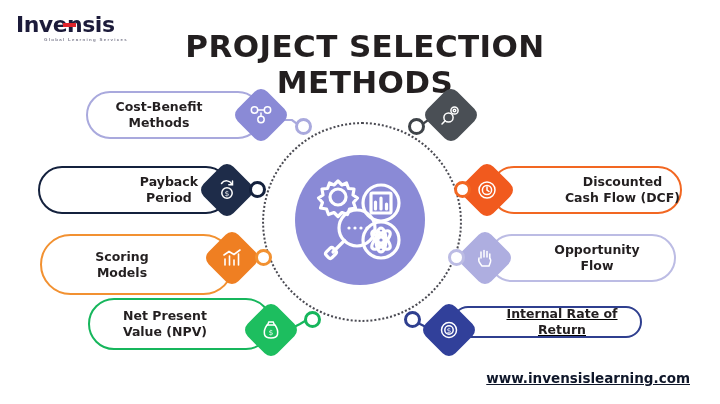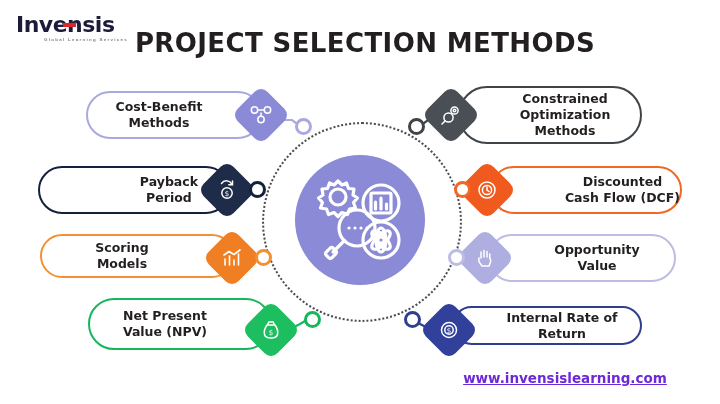--- a/index.html
+++ b/index.html
@@ -27,21 +27,21 @@
     position:absolute;left:28px;top:23px;
     font-size:4.4px;letter-spacing:1.3px;color:#7a7a8c;
     font-weight:bold;white-space:nowrap;
   }
 
   
   #title{
     position:absolute;left:130px;top:28px;width:470px;
     text-align:center;
     font-family:"DejaVu Sans", sans-serif;
-    font-size:26px;font-weight:bold;letter-spacing:0.4px;
+    font-size:31px;font-weight:bold;letter-spacing:0.4px;
     color:#231f20;
   }
 
   
   #hub{
     position:absolute;left:295px;top:155px;width:130px;height:130px;
     border-radius:50%;background:#8a8ad6;
   }
   #hub svg{position:absolute;left:18px;top:18px;}
   #ring{
@@ -87,23 +87,23 @@
     display:flex;align-items:center;justify-content:center;
   }
   .badge .glyph{
     transform:rotate(-45deg);
     display:flex;align-items:center;justify-content:center;
     width:100%;height:100%;
   }
 
   
   #url{
-    position:absolute;left:440px;top:370px;width:250px;text-align:center;
+    position:absolute;left:440px;top:370px;width:250px;text-align:right;
     font-family:"DejaVu Sans", sans-serif;
-    font-size:13.5px;font-weight:bold;color:#6d28d9;
+    font-size:13.5px;font-weight:bold;color:#0f172a;
     text-decoration:underline;
   }
 </style>
 </head>
 <body>
 
 <div id="stage">
 
   <div id="logo">
     <div class="wordmark">Invensis</div>
@@ -205,21 +205,21 @@
     <span class="glyph">
       <svg width="24" height="24" viewBox="0 0 24 24" fill="none" stroke="#ffffff" stroke-width="1.5" stroke-linecap="round">
         <path d="M17 6.5 A6 6 0 0 0 6.5 5.5"></path>
           <polyline points="17.5,3 17.5,6.8 13.8,6.8"></polyline>
         <circle cx="12" cy="15" r="5.2"></circle>
         <text x="12" y="18" font-size="7" fill="#ffffff" stroke="none" text-anchor="middle" font-family="DejaVu Sans, sans-serif">$</text>
       </svg>
     </span>
   </div>
 
-  <div class="card left" style="left:40px;top:234px;width:194px;height:44px;border-color:#f29131;align-items:center;">
+  <div class="card left" style="left:40px;top:234px;width:194px;height:61px;border-color:#f29131;align-items:center;">
     <div class="label">Scoring
 Models</div>
   </div>
   <div class="badge" style="left:211px;top:237px;background:#ef7f22;">
     <span class="glyph">
       <svg width="24" height="24" viewBox="0 0 24 24" fill="none" stroke="#ffffff" stroke-width="1.6" stroke-linecap="round">
         <line x1="5" y1="19" x2="5" y2="13"></line>
         <line x1="9.5" y1="19" x2="9.5" y2="10"></line>
         <line x1="14" y1="19" x2="14" y2="14"></line>
         <line x1="18.5" y1="19" x2="18.5" y2="8"></line>
@@ -235,25 +235,20 @@
   <div class="badge" style="left:250px;top:309px;background:#1dbe5f;">
     <span class="glyph">
       <svg width="24" height="24" viewBox="0 0 24 24" fill="none" stroke="#ffffff" stroke-width="1.5" stroke-linecap="round">
         <path d="M8 7 Q4.5 12 5.5 16.5 Q6.3 20 12 20 Q17.7 20 18.5 16.5 Q19.5 12 16 7 Z"></path>
         <polyline points="8.5,7 9.8,4 14.2,4 15.5,7"></polyline>
         <text x="12" y="16.5" font-size="7" fill="#ffffff" stroke="none" text-anchor="middle" font-family="DejaVu Sans, sans-serif">$</text>
       </svg>
     </span>
   </div>
 
-  <div class="card right" style="left:458px;top:86px;width:184px;height:58px;border-color:#3f4449;">
-    <div class="label">Constrained
-Optimization
-Methods</div>
-  </div>
   <div class="badge" style="left:430px;top:94px;background:#4a4f55;">
     <span class="glyph">
       <svg width="24" height="24" viewBox="0 0 24 24" fill="none" stroke="#ffffff" stroke-width="1.5" stroke-linecap="round">
         <circle cx="15.5" cy="7.5" r="3.6"></circle>
         <circle cx="15.5" cy="7.5" r="1.3"></circle>
         <circle cx="9.5" cy="14.5" r="4.6"></circle>
         <line x1="6.2" y1="17.8" x2="3" y2="21"></line>
       </svg>
     </span>
   </div>
@@ -267,35 +262,35 @@
       <svg width="24" height="24" viewBox="0 0 24 24" fill="none" stroke="#ffffff" stroke-width="1.5" stroke-linecap="round">
         <circle cx="12" cy="12" r="8"></circle>
         <circle cx="12" cy="12" r="4.6"></circle>
         <polyline points="12,9 12,12 14,13.5"></polyline>
       </svg>
     </span>
   </div>
 
   <div class="card right" style="left:488px;top:234px;width:188px;height:48px;border-color:#bcbce4;">
     <div class="label">Opportunity
-Value</div>
+Flow</div>
   </div>
   <div class="badge" style="left:464px;top:237px;background:#aeaee0;">
     <span class="glyph">
       <svg width="24" height="24" viewBox="0 0 24 24" fill="none" stroke="#ffffff" stroke-width="1.5" stroke-linecap="round">
         <line x1="8" y1="12" x2="8" y2="6"></line>
         <line x1="11" y1="11" x2="11" y2="4.5"></line>
         <line x1="14" y1="11" x2="14" y2="5.5"></line>
         <line x1="16.8" y1="12.5" x2="16.8" y2="8"></line>
         <path d="M6 12 Q5 15 7.5 18 L9 20 L16 20 L17.5 16 Q18.2 14 17 12.5"></path>
       </svg>
     </span>
   </div>
 
-  <div class="card right" style="left:452px;top:306px;width:190px;height:39px;border-color:#2f3f8f;">
+  <div class="card right" style="left:452px;top:306px;width:190px;height:32px;border-color:#2f3f8f;text-decoration:underline;">
     <div class="label">Internal Rate of
 Return</div>
   </div>
   <div class="badge" style="left:428px;top:309px;background:#31409a;">
     <span class="glyph">
       <svg width="24" height="24" viewBox="0 0 24 24" fill="none" stroke="#ffffff" stroke-width="1.5" stroke-linecap="round">
         <circle cx="12" cy="12" r="7.5"></circle>
         <circle cx="12" cy="12" r="4.2"></circle>
         <text x="12" y="14.6" font-size="7" fill="#ffffff" stroke="none" text-anchor="middle" font-family="DejaVu Sans, sans-serif">$</text>
       </svg>

